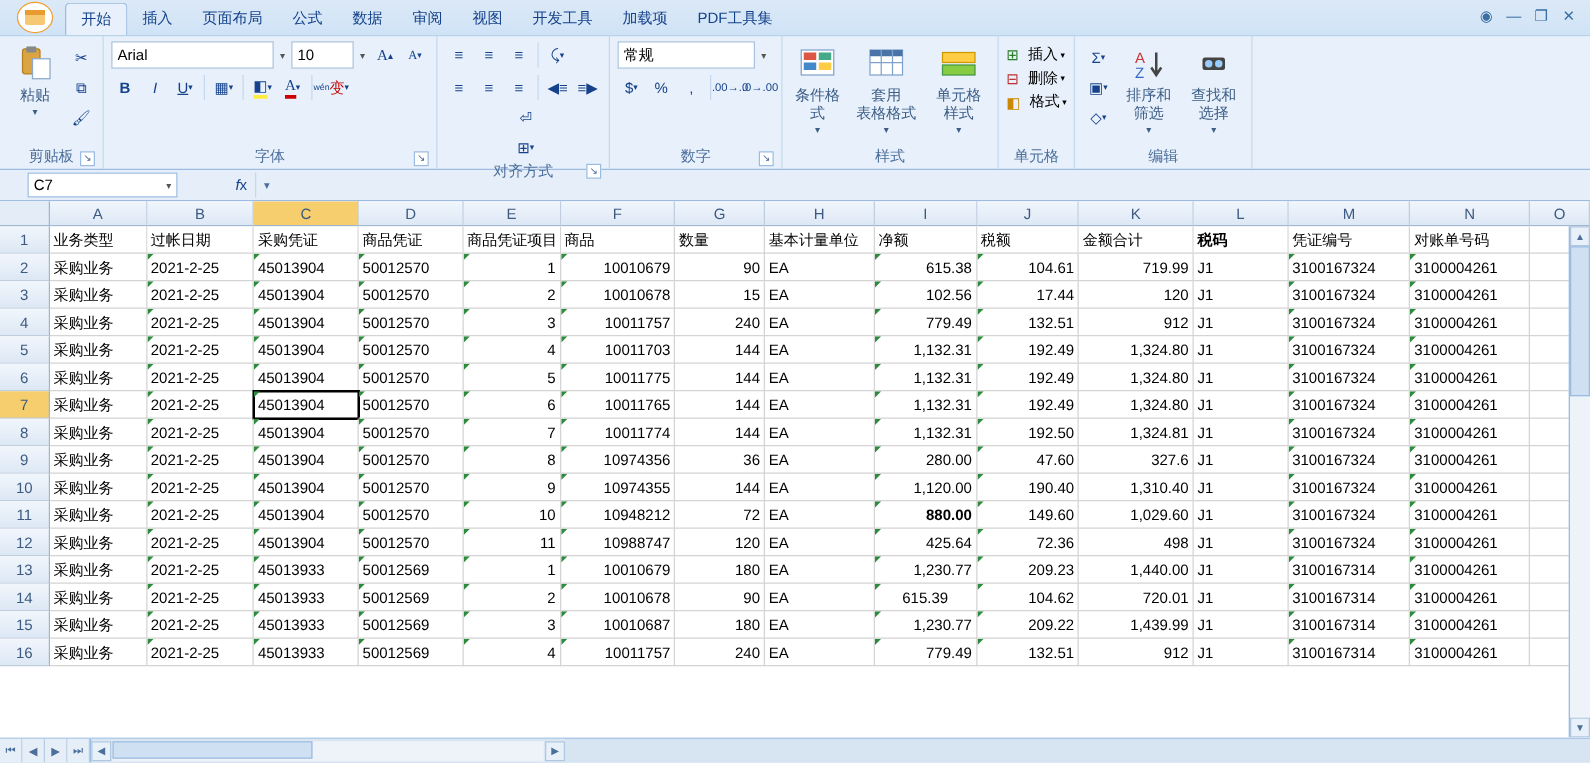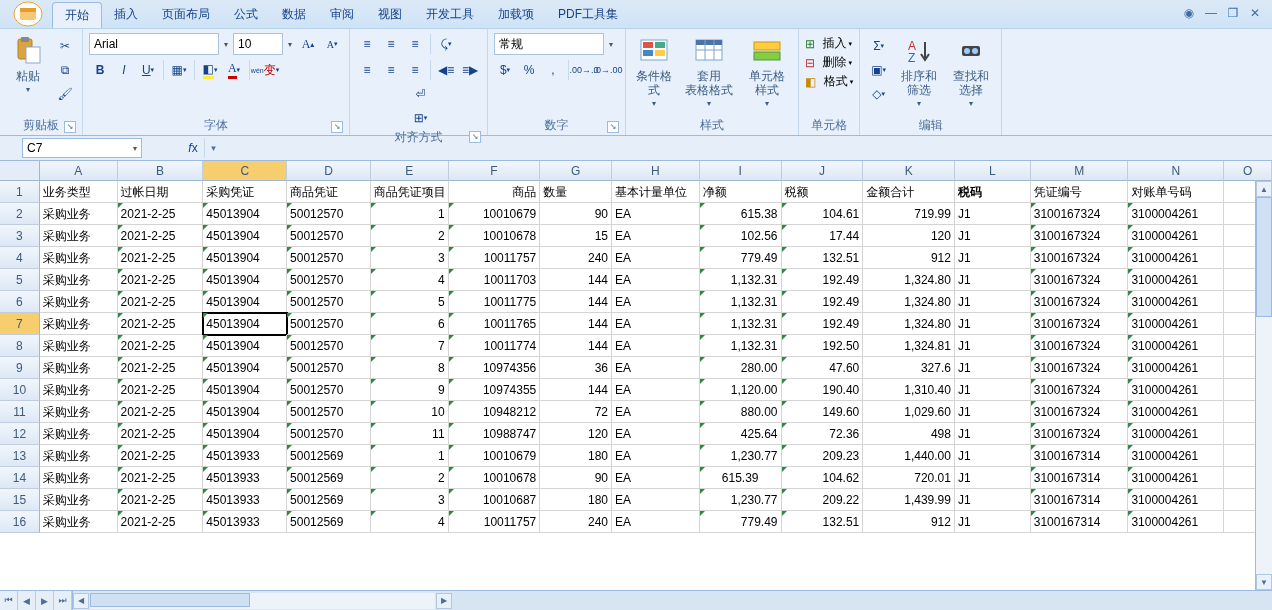--- a/index.html
+++ b/index.html
@@ -352,21 +352,21 @@
         <div class="colhdr" style="width: 48px;">O</div>
       </div>
     <div class="rows" id="rows">
         <div class="row hdr">
           <div class="rowhdr">1</div>
           <div class="cell txt" style="width: 78px;"><span>业务类型</span></div>
           <div class="cell txt" style="width: 86px;"><span>过帐日期</span></div>
           <div class="cell txt" style="width: 84px;"><span>采购凭证</span></div>
           <div class="cell txt" style="width: 84px;"><span>商品凭证</span></div>
           <div class="cell txt" style="width: 78px;"><span>商品凭证项目</span></div>
-          <div class="cell txt" style="width: 92px; text-align: right;"><span>商品</span></div>
+          <div class="cell txt" style="width: 92px;"><span>商品</span></div>
           <div class="cell txt" style="width: 72px;"><span>数量</span></div>
           <div class="cell txt" style="width: 88px;"><span>基本计量单位</span></div>
           <div class="cell txt" style="width: 82px;"><span>净额</span></div>
           <div class="cell txt" style="width: 82px;"><span>税额</span></div>
           <div class="cell txt" style="width: 92px;"><span>金额合计</span></div>
           <div class="cell txt" style="width: 76px; font-weight: bold;"><span>税码</span></div>
           <div class="cell txt" style="width: 98px;"><span>凭证编号</span></div>
           <div class="cell txt" style="width: 96px;"><span>对账单号码</span></div>
           <div class="cell txt" style="width: 48px;"><span></span></div>
         </div>
@@ -535,21 +535,21 @@
         <div class="row">
           <div class="rowhdr">11</div>
           <div class="cell txt" style="width: 78px;"><span>采购业务</span></div>
           <div class="cell txt" style="width: 86px;"><span class="gt"></span><span>2021-2-25</span></div>
           <div class="cell txt" style="width: 84px;"><span class="gt"></span><span>45013904</span></div>
           <div class="cell txt" style="width: 84px;"><span class="gt"></span><span>50012570</span></div>
           <div class="cell num" style="width: 78px;"><span class="gt"></span><span>10</span></div>
           <div class="cell num" style="width: 92px;"><span class="gt"></span><span>10948212</span></div>
           <div class="cell num" style="width: 72px;"><span>72</span></div>
           <div class="cell txt" style="width: 88px;"><span>EA</span></div>
-          <div class="cell num" style="width: 82px;"><span class="gt"></span><span>880.00</span></div>
+          <div class="cell num" style="width: 82px; font-weight: bold;"><span class="gt"></span><span>880.00</span></div>
           <div class="cell num" style="width: 82px;"><span class="gt"></span><span>149.60</span></div>
           <div class="cell num" style="width: 92px;"><span>1,029.60</span></div>
           <div class="cell txt" style="width: 76px;"><span>J1</span></div>
           <div class="cell txt" style="width: 98px;"><span class="gt"></span><span>3100167324</span></div>
           <div class="cell txt" style="width: 96px;"><span class="gt"></span><span>3100004261</span></div>
           <div class="cell txt" style="width: 48px;"><span></span></div>
         </div>
         <div class="row">
           <div class="rowhdr">12</div>
           <div class="cell txt" style="width: 78px;"><span>采购业务</span></div>

